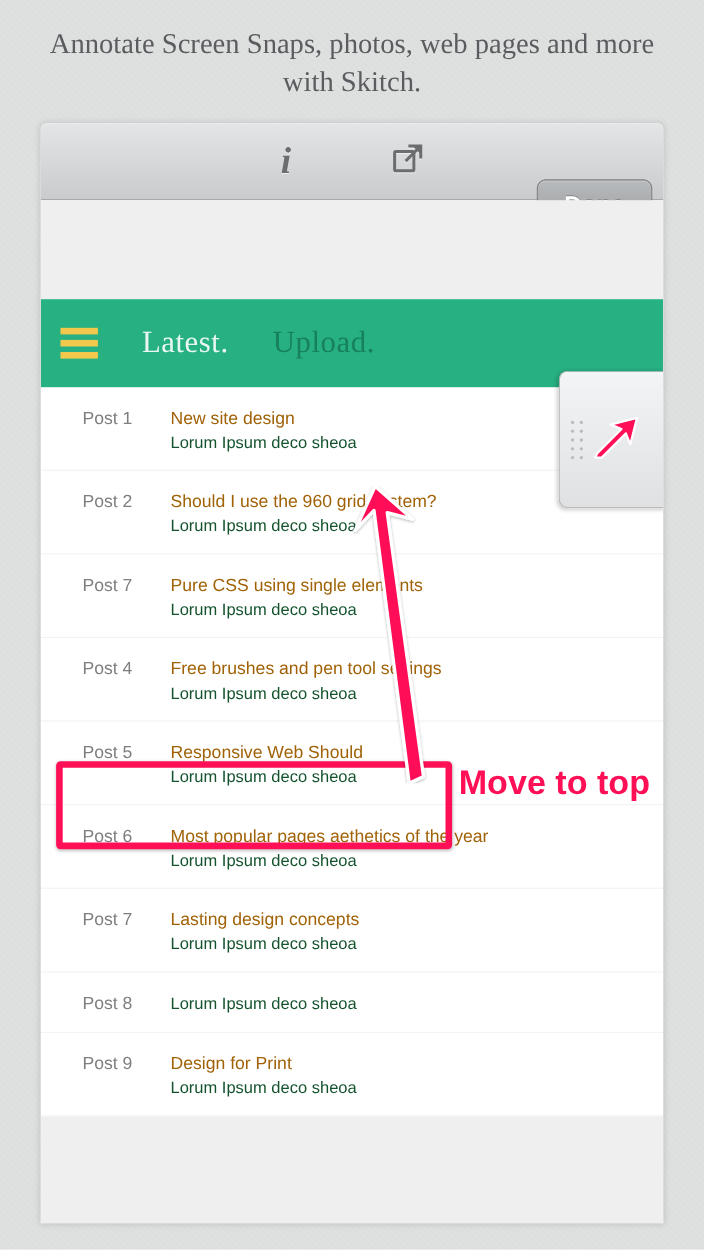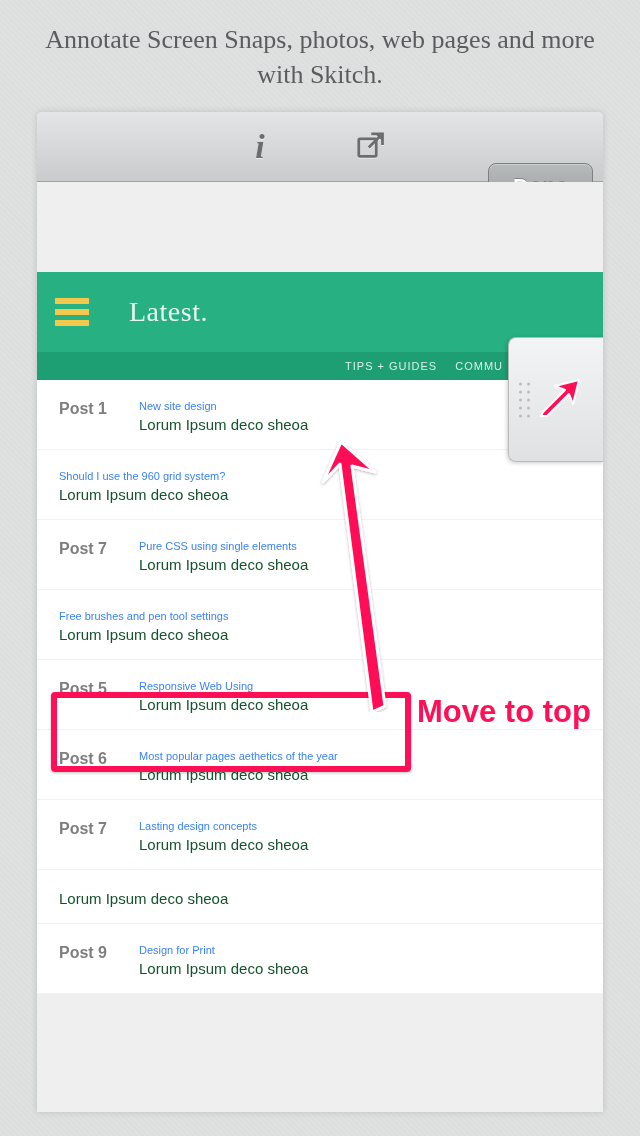--- a/index.html
+++ b/index.html
@@ -23,23 +23,23 @@
   .green-header { background: #27b082; height: 80px; position: relative; display: flex; align-items: center; padding-left: 18px; gap: 40px; }
   .hamburger { width: 34px; display: flex; flex-direction: column; gap: 5px; cursor: pointer; }
   .hamburger span { height: 6px; background: #f2c94c; display: block; }
   .nav-item { font-family: Georgia, serif; font-size: 28px; letter-spacing: 0.5px; }
   .nav-latest { color: #e8f7f1; }
   .nav-upload { color: #17805d; }
   .green-sub { background: #1d9f73; height: 28px; color: #d6f2e7; font-size: 11px; letter-spacing: 1px; display: flex; align-items: center; justify-content: flex-end; padding-right: 100px; gap: 18px; font-family: Helvetica, Arial, sans-serif; }
 
   .post-list { padding: 0 0 0 0; }
   .post { display: flex; padding: 20px 22px 16px; border-bottom: 1px solid #f2f2f2; position: relative; }
-  .post-label { width: 80px; color: #7e7e7e; font-size: 16px; font-weight: 700; flex-shrink: 0; }
+  .post-label { width: 80px; color: #7e7e7e; font-size: 16px; font-weight: 400; flex-shrink: 0; margin-left: 16px; }
   .post-body { flex: 1; }
-  .post-title { color: #3b82f6; font-size: 11px; margin-bottom: 4px; }
+  .post-title { color: #a16207; font-size: 16px; margin-bottom: 4px; }
   .post-sub { color: #14532d; font-size: 15px; }
 
   
   .highlight-box { position: absolute; border: 6px solid #ff0f56; border-radius: 4px; box-shadow: 0 1px 3px rgba(0,0,0,0.25); pointer-events: none; }
   .anno-text { position: absolute; color: #ff0f56; font-weight: 700; font-size: 31px; font-family: Helvetica, Arial, sans-serif; text-shadow: 0 0 3px #fff, 0 0 3px #fff, 1px 1px 2px #fff, -1px -1px 2px #fff, 1px -1px 2px #fff, -1px 1px 2px #fff; white-space: nowrap; }
   .big-arrow { position: absolute; pointer-events: none; }
 
   .tool-tray { position: absolute; right: -1px; top: 155px; width: 96px; height: 125px; background: linear-gradient(#f3f4f5,#e0e1e2); border: 1px solid #b7b9bb; border-right: none; border-radius: 8px 0 0 8px; box-shadow: -1px 1px 4px rgba(0,0,0,0.2); display: flex; align-items: center; justify-content: center; cursor: pointer; }
   .tool-tray .grip { position: absolute; left: 10px; top: 50%; transform: translateY(-50%); display: grid; grid-template-columns: repeat(2, 3px); gap: 5px; }
   .tool-tray .grip i { width: 3px; height: 3px; background: #b9bbbd; border-radius: 50%; display: block; }
@@ -68,75 +68,75 @@
   <div class="canvas">
 
     <div class="page">
       <div class="green-header">
         <div class="hamburger">
             <span></span>
             <span></span>
             <span></span>
           </div>
         <span class="nav-item nav-latest">Latest.</span>
-      </div>
-      <div class="green-sub">
-        <span>TIPS + GUIDES</span>
-        <span>COMMU</span>
+        <span class="nav-item nav-upload">Upload.</span>
       </div>
 
       <div class="post-list">
         <div class="post">
           <div class="post-label">Post 1</div>
           <div class="post-body">
             <div class="post-title">New site design</div>
             <div class="post-sub">Lorum Ipsum deco sheoa</div>
           </div>
         </div>
         <div class="post">
+          <div class="post-label">Post 2</div>
           <div class="post-body">
             <div class="post-title">Should I use the 960 grid system?</div>
             <div class="post-sub">Lorum Ipsum deco sheoa</div>
           </div>
         </div>
         <div class="post">
           <div class="post-label">Post 7</div>
           <div class="post-body">
             <div class="post-title">Pure CSS using single elements</div>
             <div class="post-sub">Lorum Ipsum deco sheoa</div>
           </div>
         </div>
         <div class="post">
+          <div class="post-label">Post 4</div>
           <div class="post-body">
             <div class="post-title">Free brushes and pen tool settings</div>
             <div class="post-sub">Lorum Ipsum deco sheoa</div>
           </div>
         </div>
         <div class="post">
           <div class="post-label">Post 5</div>
           <div class="post-body">
-            <div class="post-title">Responsive Web Using</div>
+            <div class="post-title">Responsive Web Should</div>
             <div class="post-sub">Lorum Ipsum deco sheoa</div>
           </div>
         </div>
         <div class="post">
           <div class="post-label">Post 6</div>
           <div class="post-body">
             <div class="post-title">Most popular pages aethetics of the year</div>
             <div class="post-sub">Lorum Ipsum deco sheoa</div>
           </div>
         </div>
         <div class="post">
           <div class="post-label">Post 7</div>
           <div class="post-body">
             <div class="post-title">Lasting design concepts</div>
             <div class="post-sub">Lorum Ipsum deco sheoa</div>
           </div>
         </div>
         <div class="post">
+          <div class="post-label">Post 8</div>
           <div class="post-body">
             <div class="post-sub">Lorum Ipsum deco sheoa</div>
           </div>
         </div>
         <div class="post">
           <div class="post-label">Post 9</div>
           <div class="post-body">
             <div class="post-title">Design for Print</div>
             <div class="post-sub">Lorum Ipsum deco sheoa</div>
           </div>

